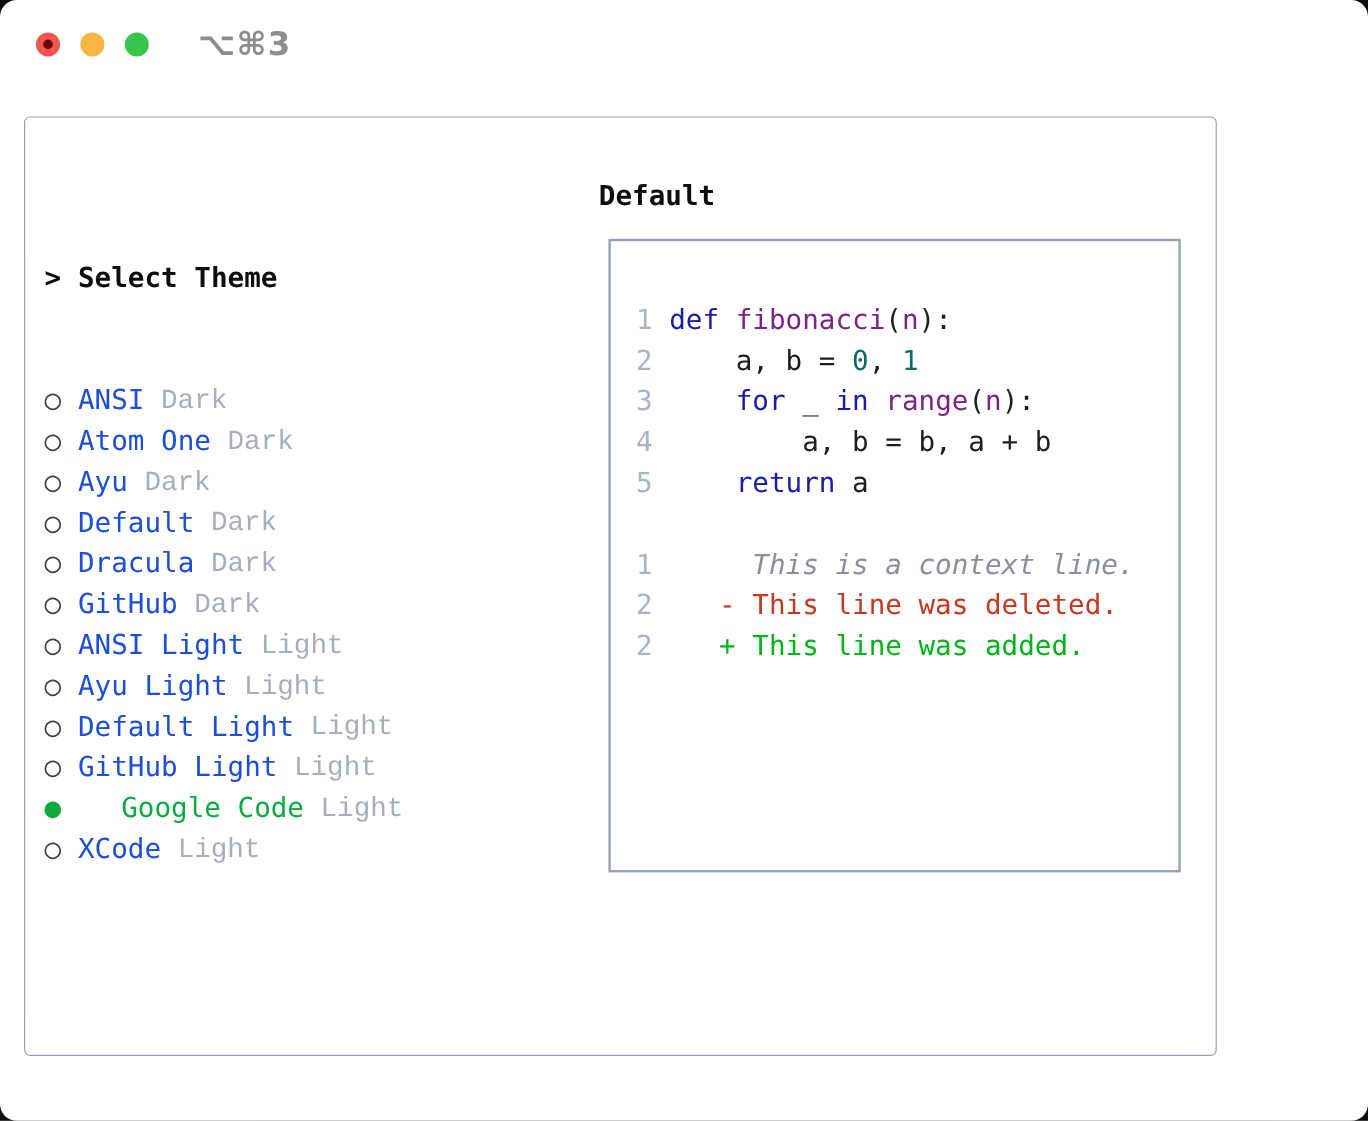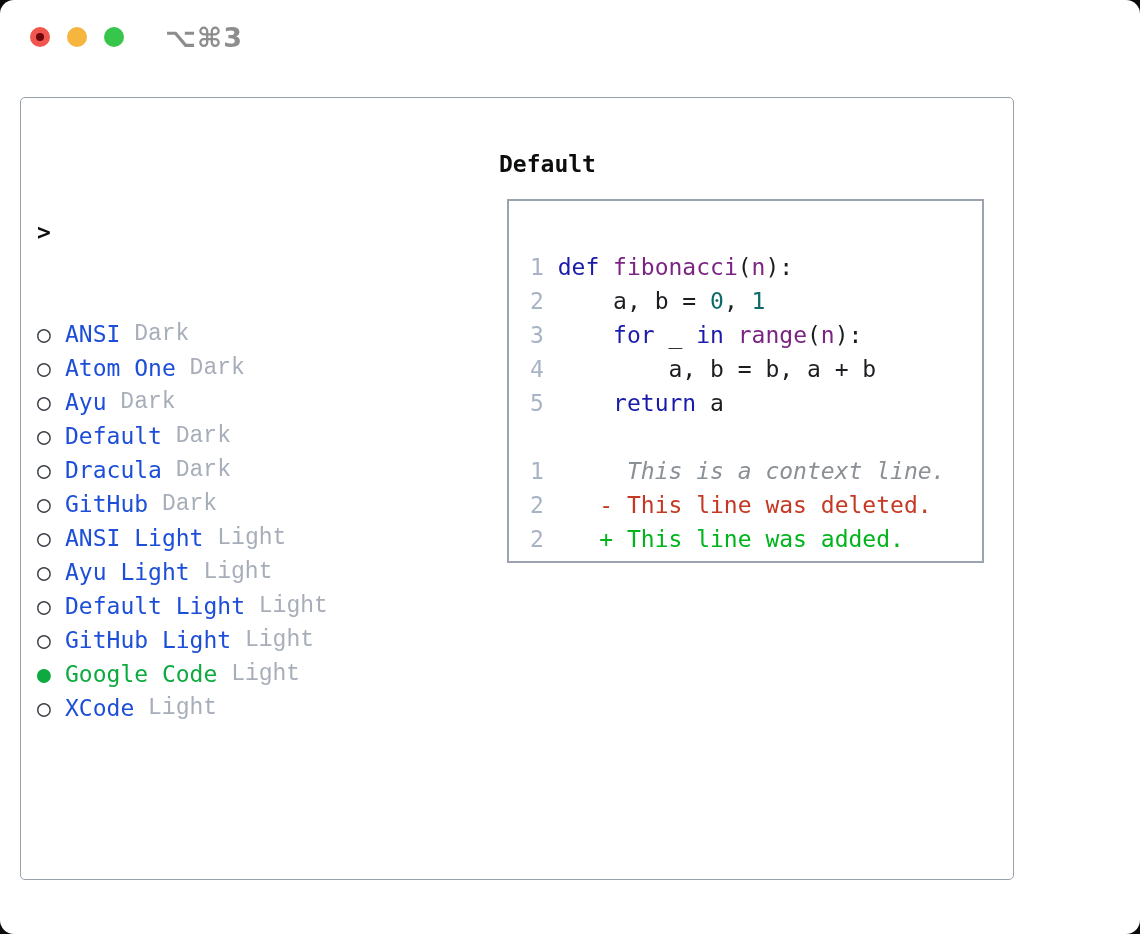--- a/index.html
+++ b/index.html
@@ -50,31 +50,31 @@
   }
   .row { display:flex; }
   .marker {
     width:28px; flex:0 0 28px;
     color:#3d4249;
   }
   .marker.sel { color:var(--selection-green); }
   .prompt { font-weight:700; color:#0c0d0e; }
   .hdr-label { font-weight:700; color:#0c0d0e; }
   .t-name { color:#1d4ed8; }
-  .t-name.sel { color:var(--selection-green); }
+  .t-name.sel { color:var(--selection-green);margin-left:36px; }
   .t-variant { color:var(--muted-gray);font-family:Liberation Mono, monospace; }
   .spacer { height:34px; }
   
   .preview-title {
     position:absolute; left:478px; top:49px;
     font-size:23px; line-height:34px; font-weight:700; color:#0c0d0e;
   }
   .preview-box {
     position:absolute; left:486px; top:101px;
-    width:477px; height:364px;
+    width:477px; height:528px;
     border:2px solid #9aa3af;
     background:#fff;
   }
   .code {
     position:absolute; left:21px; top:49px;
     font-size:23px; line-height:34px;
     white-space:pre;
   }
   .code-line { height:34px; }
   .ln      { color:var(--line-number); }
@@ -98,20 +98,21 @@
       <span class="light green"></span>
     </div>
     <span class="shortcut">⌥⌘3</span>
   </div>
 
   <div class="panel">
 
     <div class="left-col">
       <div class="row">
         <span class="marker prompt">&gt;</span>
+        <span class="hdr-label">Select Theme</span>
       </div>
       <div id="theme-items"><div class="row"><span class="marker">○</span><span class="t-name">ANSI</span><span class="t-variant"> Dark</span></div><div class="row"><span class="marker">○</span><span class="t-name">Atom One</span><span class="t-variant"> Dark</span></div><div class="row"><span class="marker">○</span><span class="t-name">Ayu</span><span class="t-variant"> Dark</span></div><div class="row"><span class="marker">○</span><span class="t-name">Default</span><span class="t-variant"> Dark</span></div><div class="row"><span class="marker">○</span><span class="t-name">Dracula</span><span class="t-variant"> Dark</span></div><div class="row"><span class="marker">○</span><span class="t-name">GitHub</span><span class="t-variant"> Dark</span></div><div class="row"><span class="marker">○</span><span class="t-name">ANSI Light</span><span class="t-variant"> Light</span></div><div class="row"><span class="marker">○</span><span class="t-name">Ayu Light</span><span class="t-variant"> Light</span></div><div class="row"><span class="marker">○</span><span class="t-name">Default Light</span><span class="t-variant"> Light</span></div><div class="row"><span class="marker">○</span><span class="t-name">GitHub Light</span><span class="t-variant"> Light</span></div><div class="row"><span class="marker sel">●</span><span class="t-name sel">Google Code</span><span class="t-variant"> Light</span></div><div class="row"><span class="marker">○</span><span class="t-name">XCode</span><span class="t-variant"> Light</span></div></div>
 
       <div class="spacer"></div>
 
       
       
 
       
     </div>

